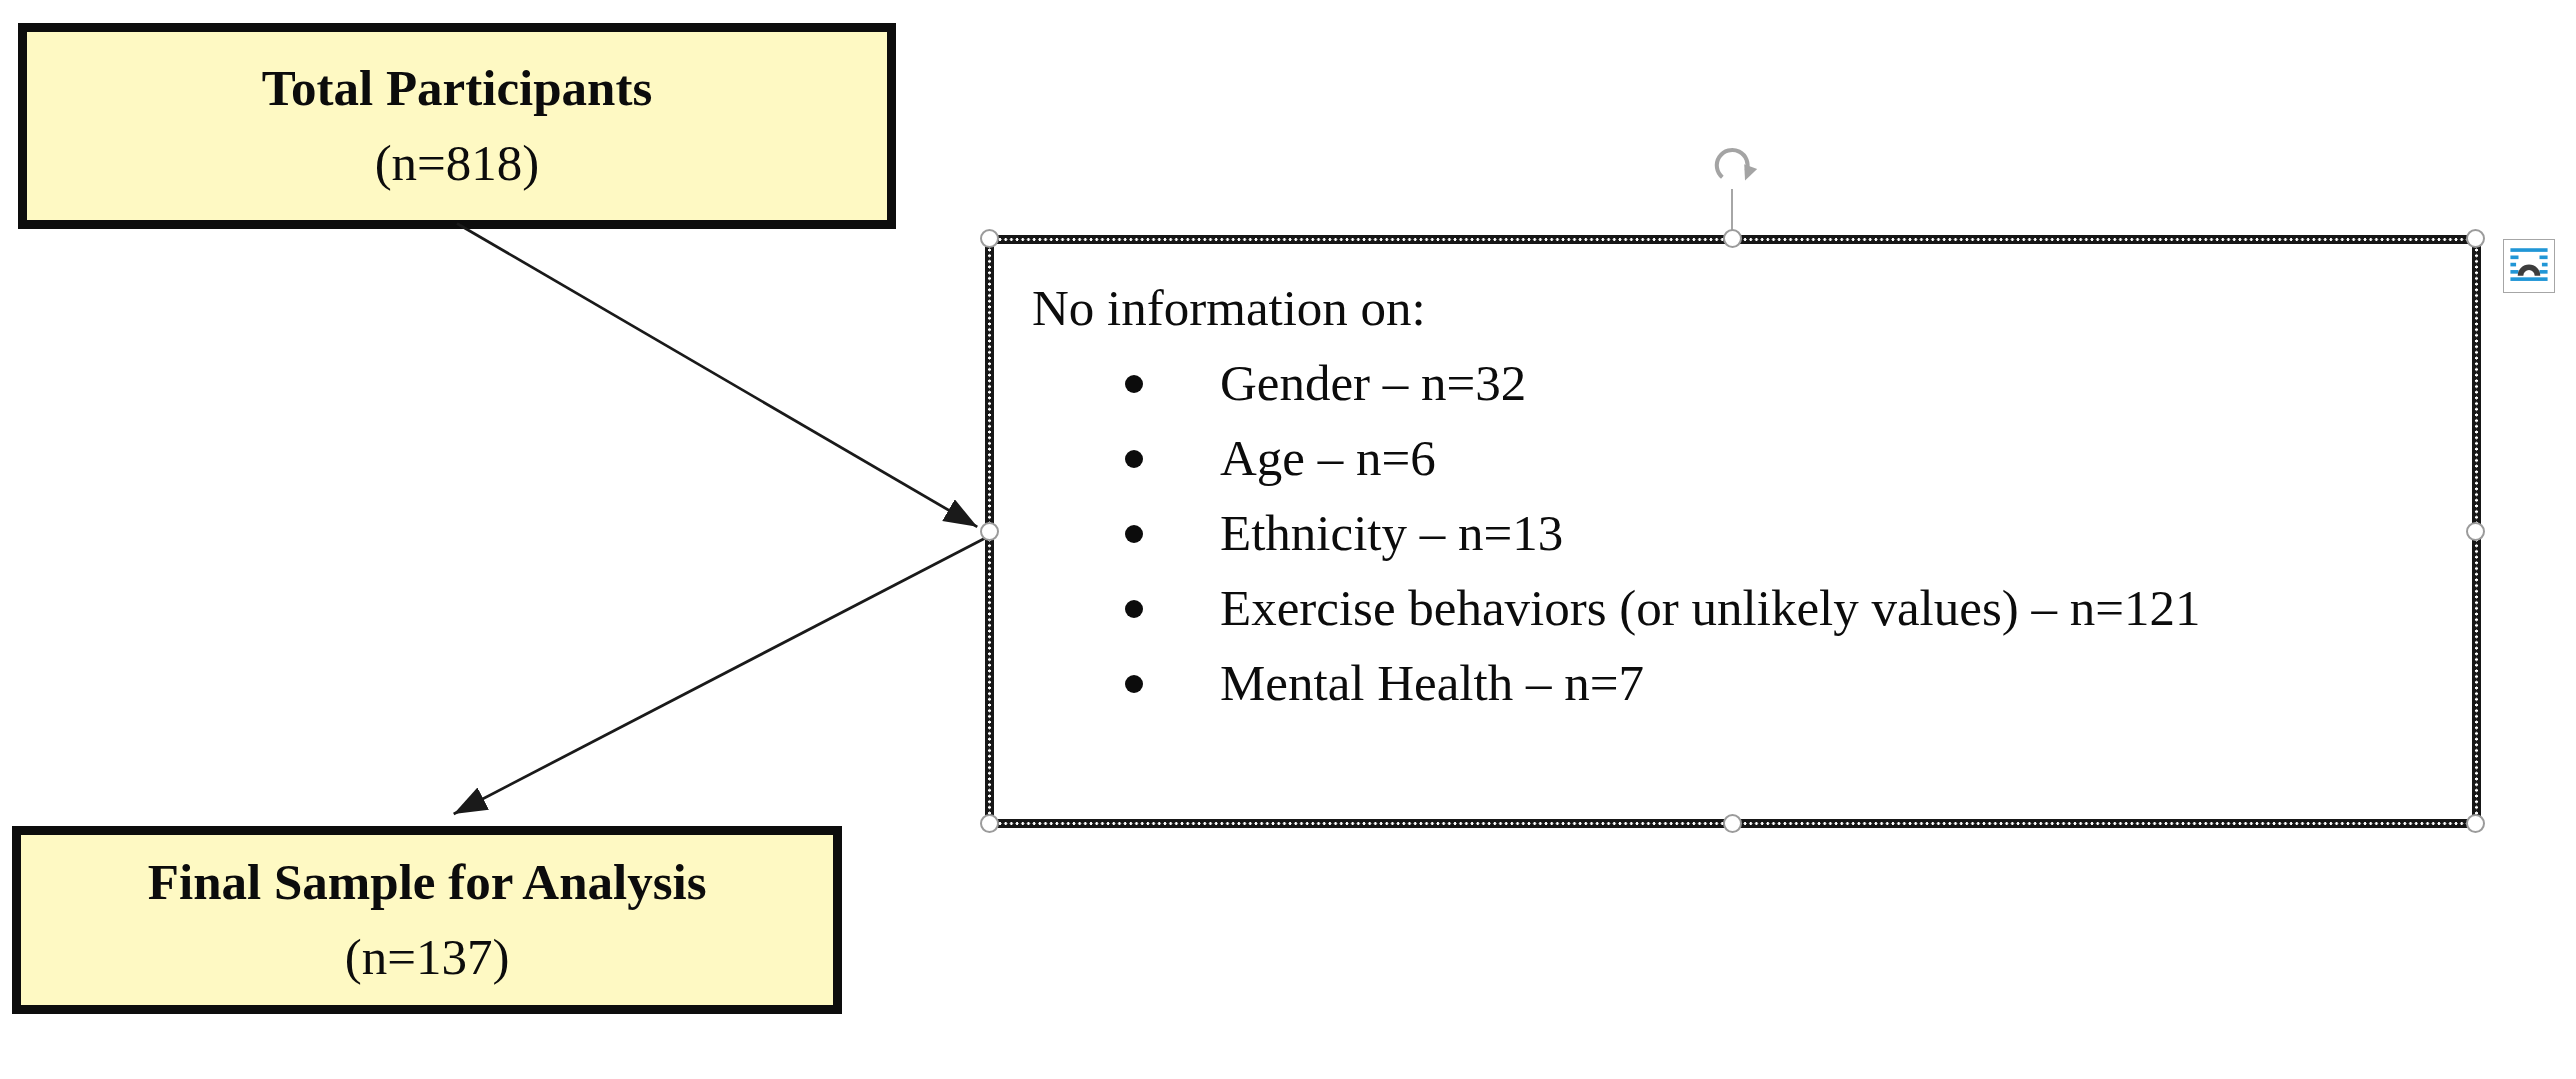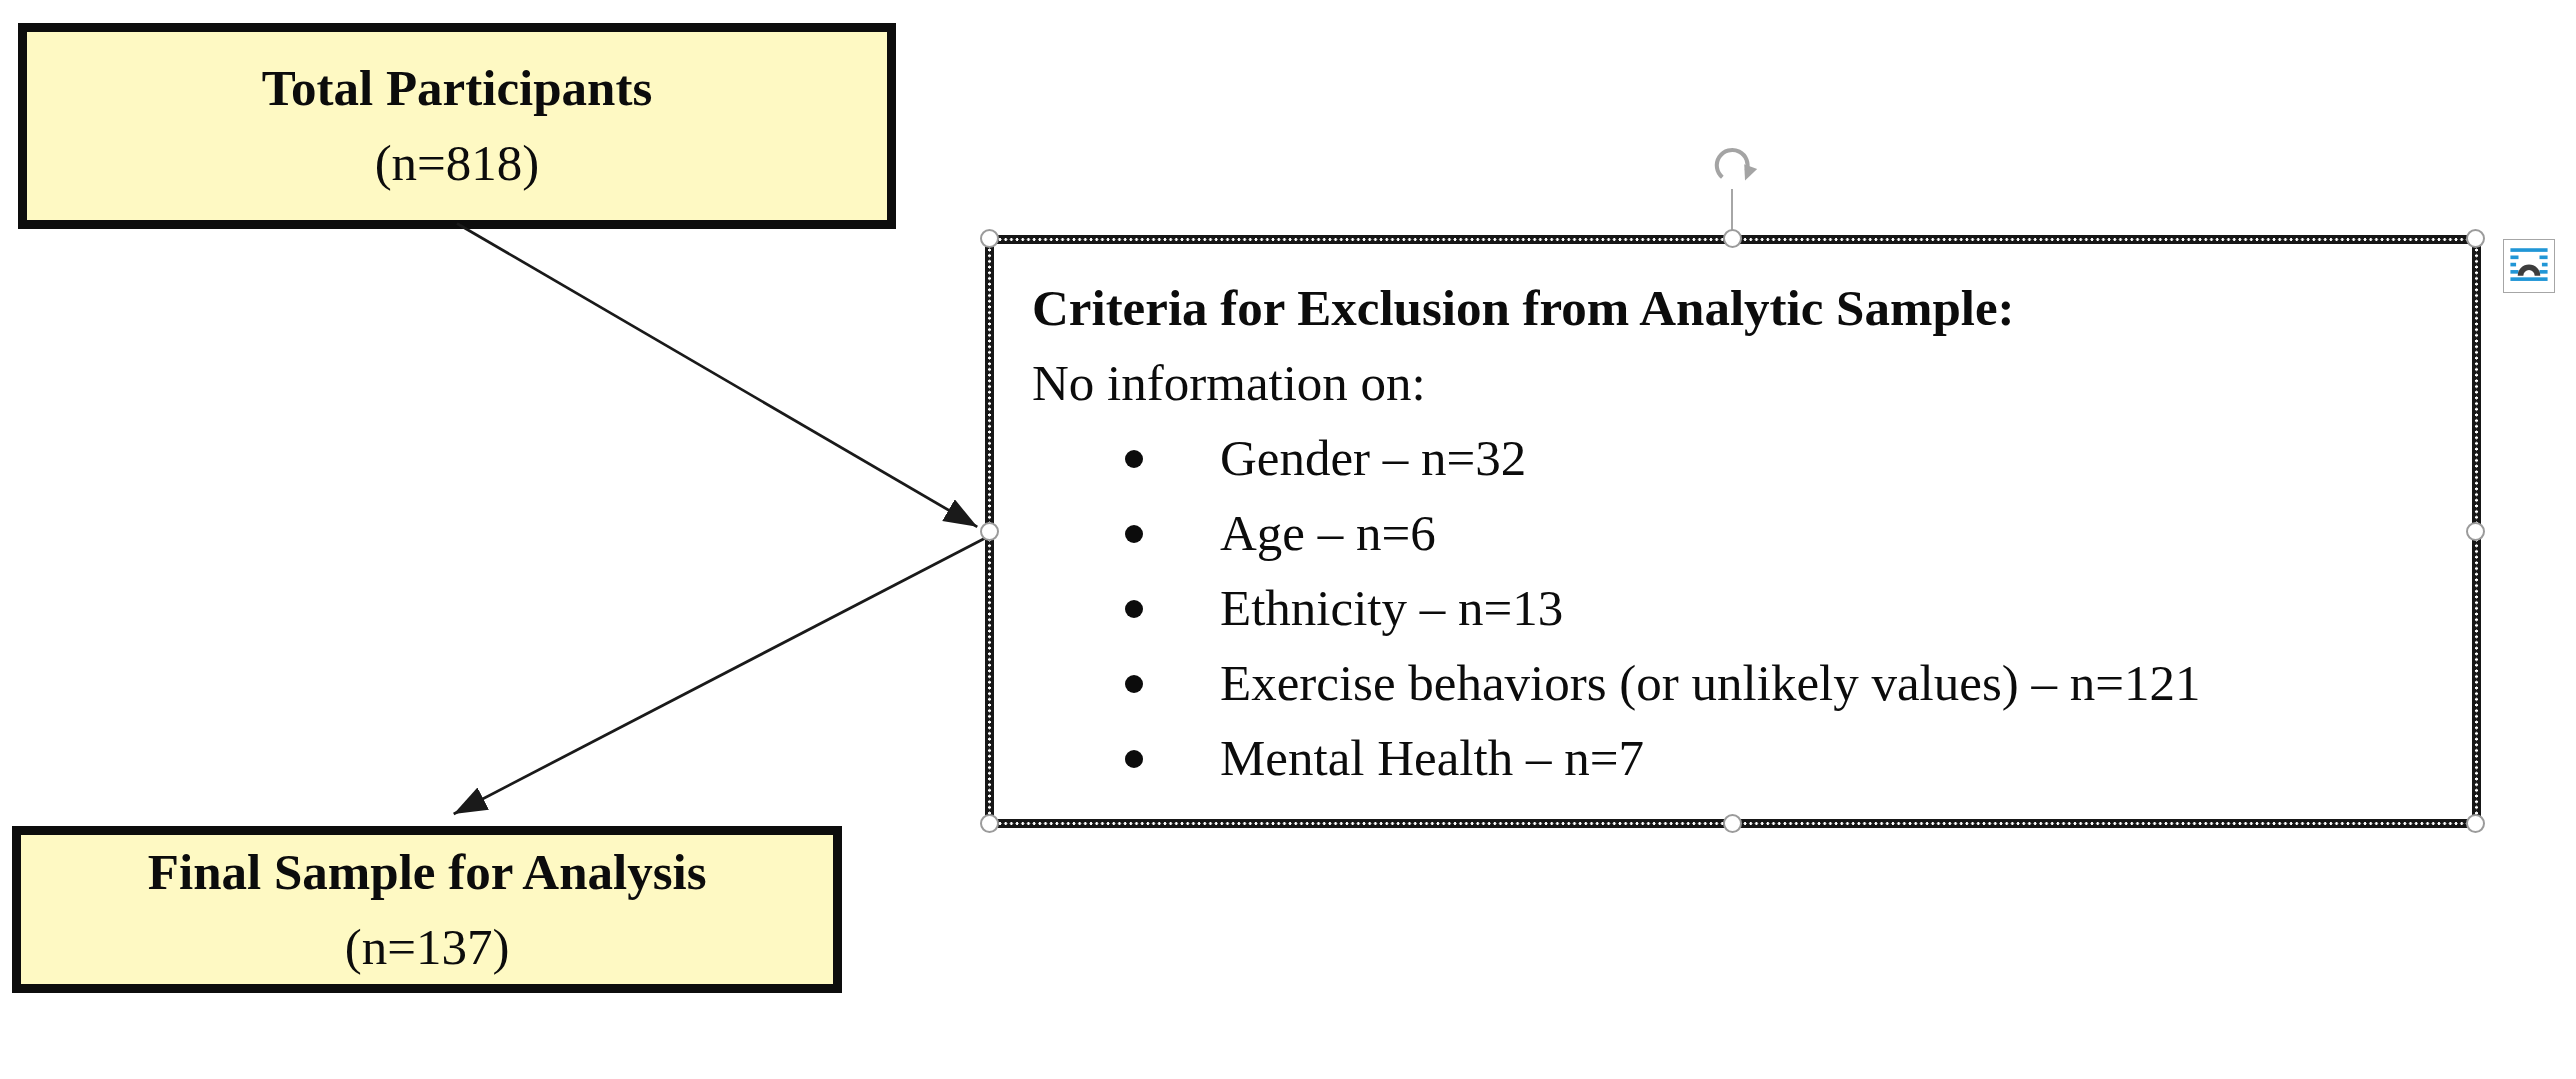--- a/index.html
+++ b/index.html
@@ -11,21 +11,21 @@
 
   
   .flowbox {
     position: absolute; border: 9px solid #0d0d0d; background: #fef9c3;
     display: flex; flex-direction: column; align-items: center; justify-content: center;
     text-align: center; z-index: 2;
   }
   .flowbox .line { font-size: 51px; line-height: 75px; white-space: nowrap; }
   .flowbox .title { font-weight: bold; }
   #box-total { left: 18px; top: 23px; width: 878px; height: 206px; }
-  #box-final { left: 12.2px; top: 826px; width: 830px; height: 167px; }
+  #box-final { left: 12.2px; top: 826px; width: 830px; height: 188px; }
 
   
   #arrow-layer { position: absolute; left: 0; top: 0; z-index: 3; }
 
   
   .selband { position: absolute; background-color: #161616; z-index: 2;
     background-image: radial-gradient(circle, #ffffff 1.3px, rgba(255,255,255,0) 1.6px); }
   .selband.h { height: 9px; background-size: 5.7px 9px; background-position: 0.8px 0; }
   .selband.v { width: 9px;  background-size: 9px 5.7px; background-position: 0 0.8px; }
   #sel-top    { left: 985px; top: 235px;  width: 1495px; }
@@ -88,21 +88,20 @@
     <div class="line title">Final Sample for Analysis</div>
     <div class="line">(n=137)</div>
   </div>
 
   <div id="sel-top" class="selband h"></div>
   <div id="sel-bottom" class="selband h"></div>
   <div id="sel-left" class="selband v"></div>
   <div id="sel-right" class="selband v"></div>
 
   <div id="exclusion-content">
-    <div class="bold">Criteria for Exclusion from Analytic Sample:</div>
     <div>No information on:</div>
     <div class="bullet-row">
       <span class="bullet-dot"></span>
       <span>Gender – n=32</span>
     </div>
     <div class="bullet-row">
       <span class="bullet-dot"></span>
       <span>Age – n=6</span>
     </div>
     <div class="bullet-row">

